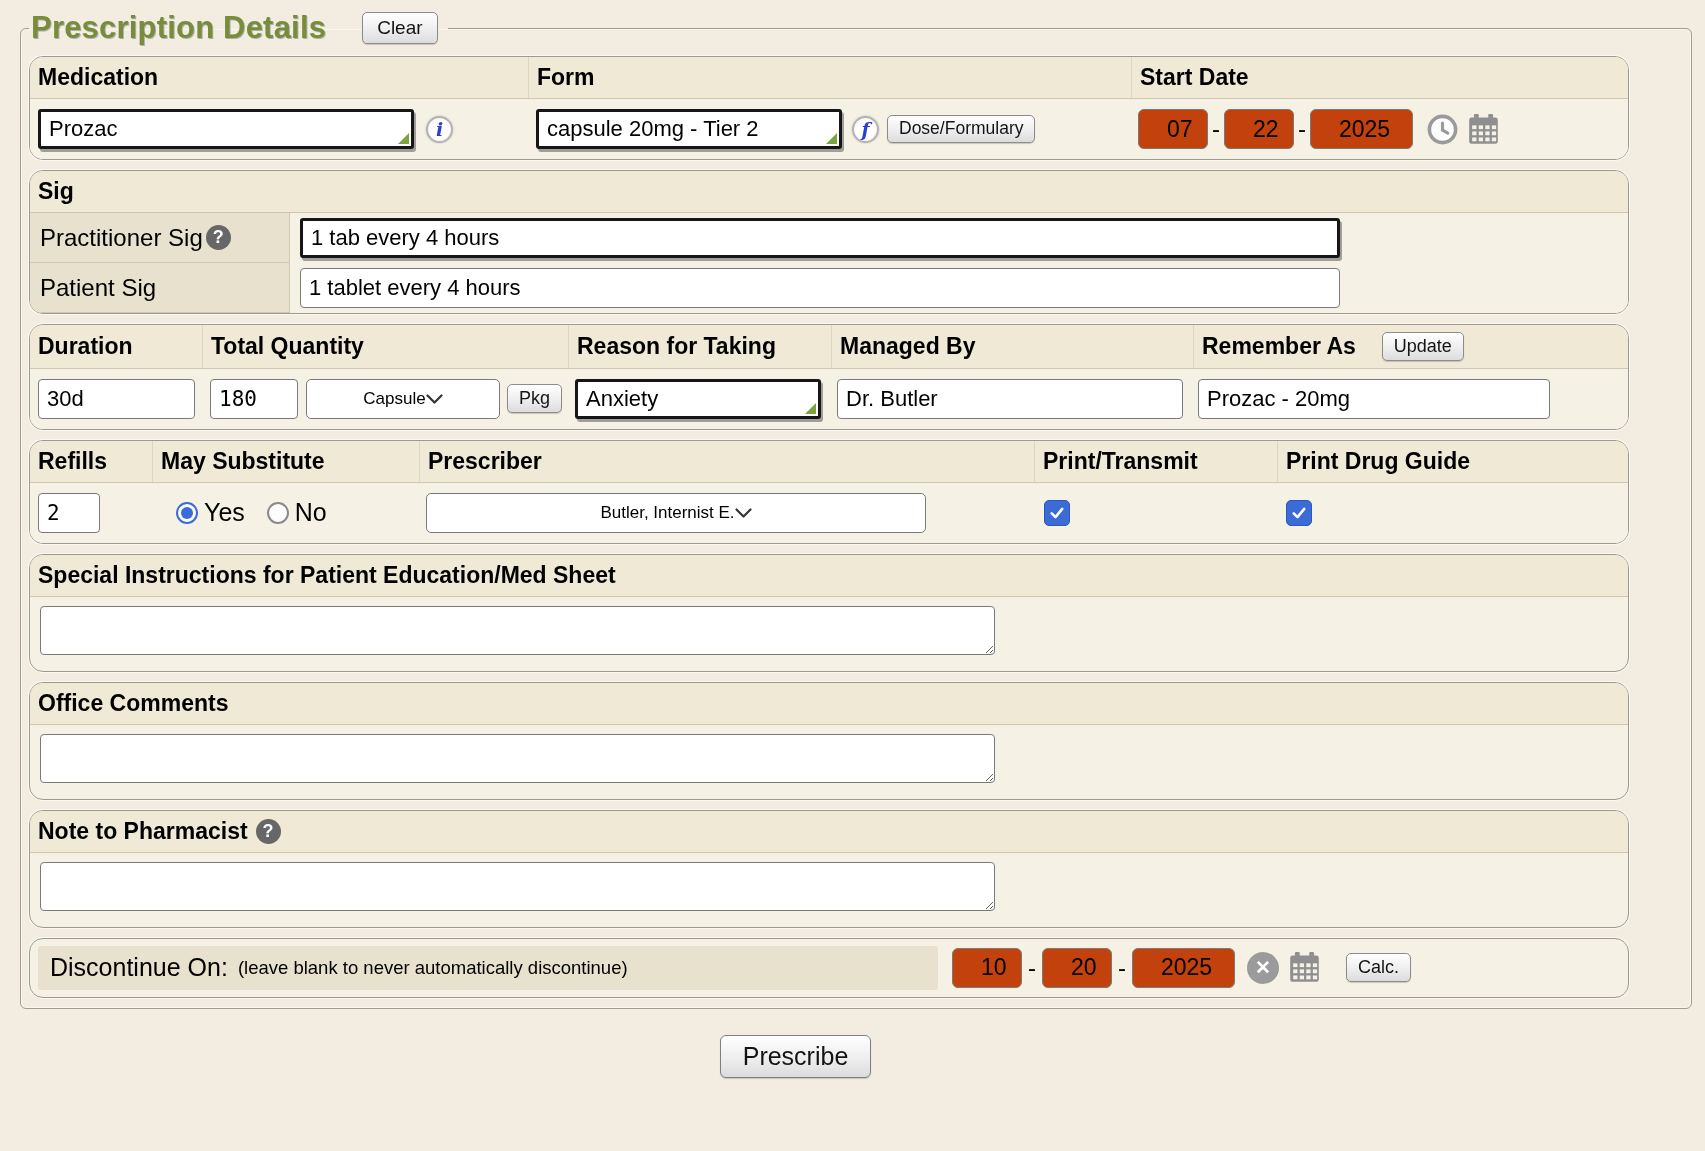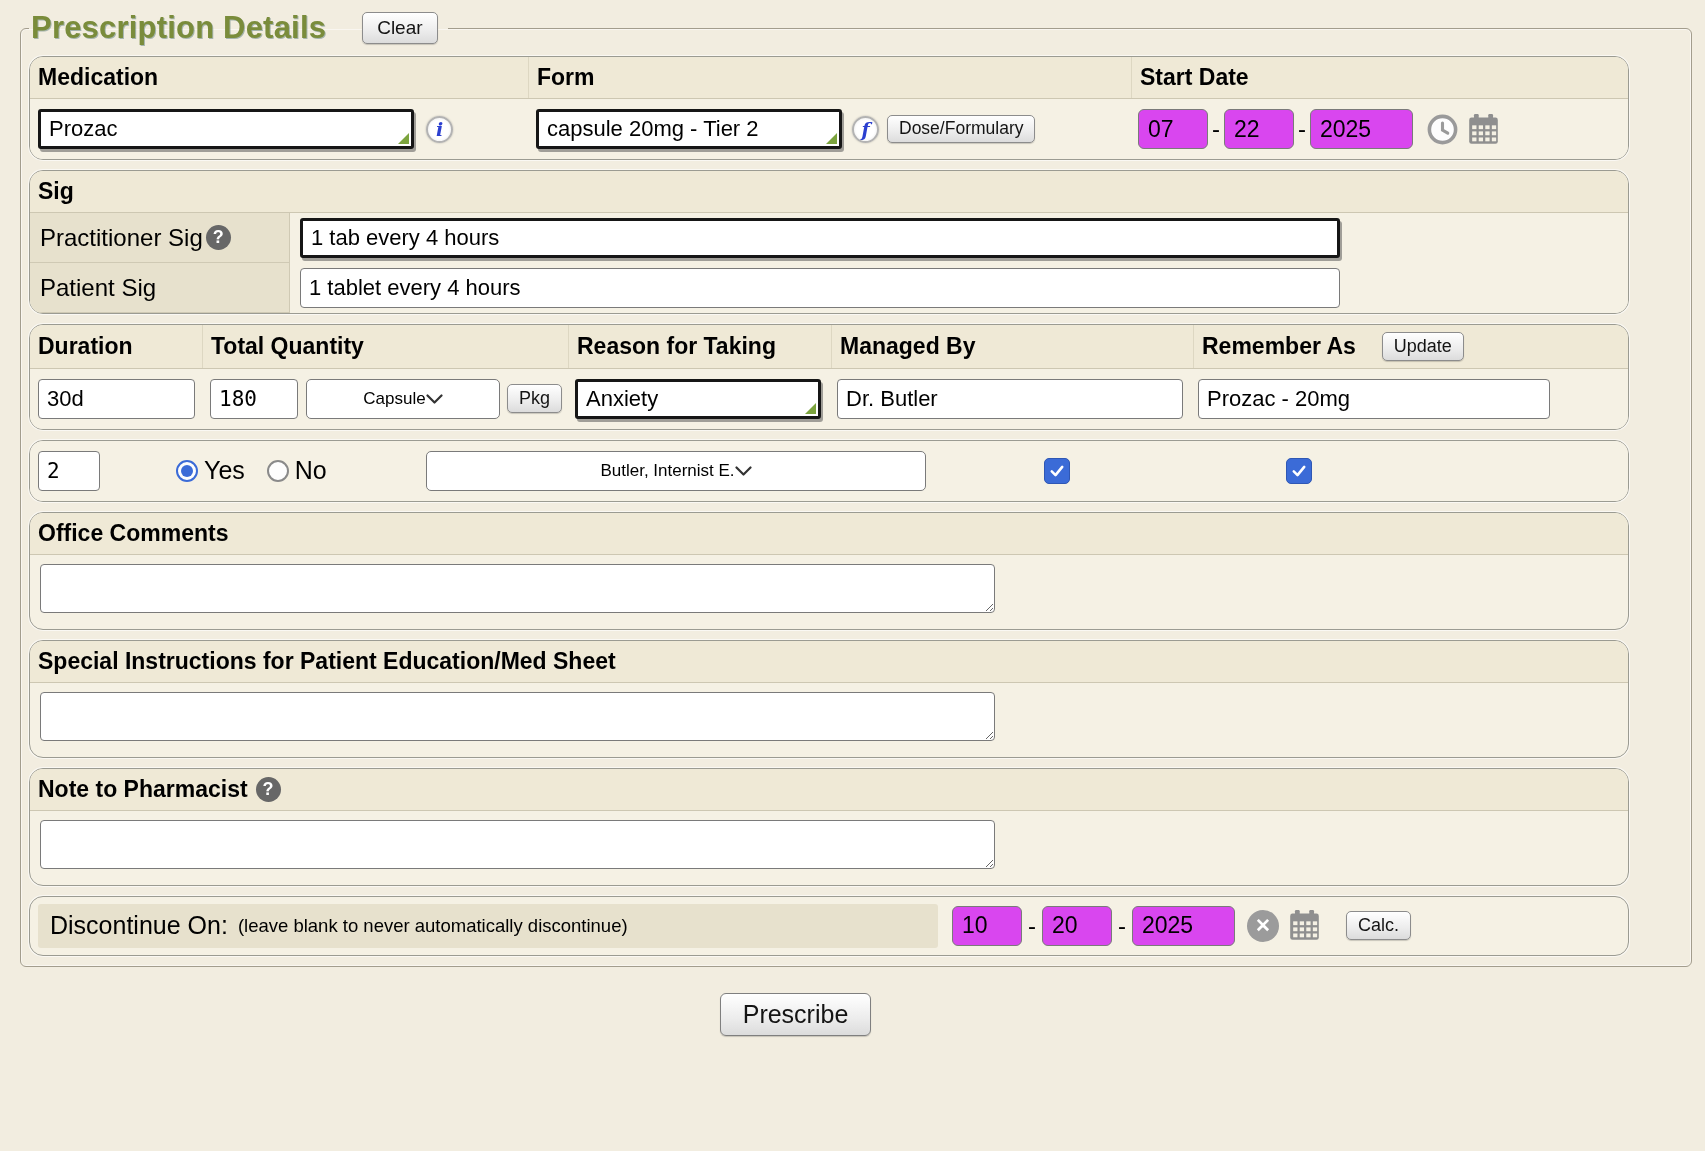--- a/index.html
+++ b/index.html
@@ -58,21 +58,21 @@
   .ibox input {
     border:0; outline:0; background:transparent; width:100%; height:100%;
     font-family:"Liberation Sans",sans-serif; font-size:22px; padding:0 8px; color:#000;
   }
   .ibox.mono input { font-family:"DejaVu Sans Mono",monospace; font-size:21px; }
   .ibox.hot { border:3px solid #161616; border-radius:3px; box-shadow:2px 3px 0 rgba(90,90,90,.55); }
   .ibox.ac::after {
     content:""; position:absolute; right:2px; bottom:2px; width:0; height:0;
     border-left:11px solid transparent; border-bottom:11px solid #7ca43e;
   }
-  .dbox { border:1px solid #7a7a7a; border-radius:6px; height:40px; background:#d946ef; }
+  .dbox { border:1px solid #7a7a7a; border-radius:6px; height:40px; background:#c2410c;padding-left:19px; }
   .dbox input { font-size:23px; padding:0 9px; }
   .w-2d{width:70px;} .w-4d{width:103px;}
   .dash { font-size:24px; margin:0 4px; }
   
   .fselect {
     display:inline-flex; align-items:center; justify-content:center;
     background:#fff; border:1px solid #7a7a7a; border-radius:5px; height:40px;
     padding:0 10px 0 10px; font-size:17px; cursor:pointer;
   }
   
@@ -286,20 +286,31 @@
       </div>
       <div class="bc col-rem">
         <span class="ibox" style="width:352px">
             <input value="Prozac - 20mg" style="">
           </span>
       </div>
     </div>
   </div>
 
   <div class="section">
+    <div class="sec-head">
+      <div class="hc col-ref">Refills</div>
+      <div class="sep"></div>
+      <div class="hc col-sub">May Substitute</div>
+      <div class="sep"></div>
+      <div class="hc col-presc">Prescriber</div>
+      <div class="sep"></div>
+      <div class="hc col-pt">Print/Transmit</div>
+      <div class="sep"></div>
+      <div class="hc col-pdg">Print Drug Guide</div>
+    </div>
     <div class="sec-body">
       <div class="bc col-ref">
         <span class="ibox mono" style="width:62px">
             <input value="2" style="">
           </span>
       </div>
       <div class="bc col-sub" style="gap:22px;padding-left:24px">
         <span class="radio-wrap">
           <span class="radio checked"></span>
           <span class="radio-label">Yes</span>
@@ -331,28 +342,28 @@
           <svg width="18" height="18" viewBox="0 0 24 24">
               <path d="M5 12.5l5 5 9-11" stroke="#fff" stroke-width="3.4" fill="none" stroke-linecap="round" stroke-linejoin="round"></path>
             </svg>
         </span>
       </div>
     </div>
   </div>
 
   <div class="section">
     <div class="sec-head">
+      <div class="hc">Special Instructions for Patient Education/Med Sheet</div>
+    </div>
+    <textarea class="ta" style=""></textarea>
+  </div>
+
+  <div class="section">
+    <div class="sec-head">
       <div class="hc">Office Comments</div>
-    </div>
-    <textarea class="ta" style=""></textarea>
-  </div>
-
-  <div class="section">
-    <div class="sec-head">
-      <div class="hc">Special Instructions for Patient Education/Med Sheet</div>
     </div>
     <textarea class="ta" style=""></textarea>
   </div>
 
   <div class="section">
     <div class="sec-head">
       <div class="hc" style="gap:8px">
         <span>Note to Pharmacist</span>
         <span class="help-icon">
             <span>?</span>

